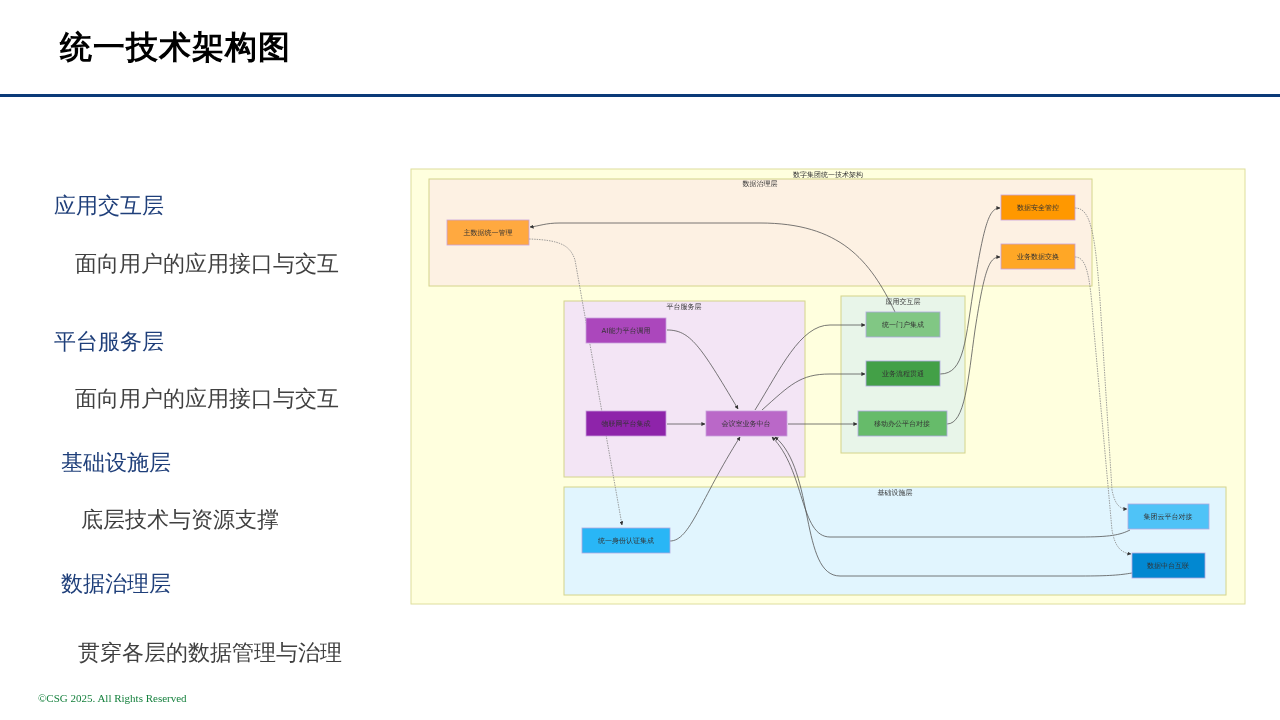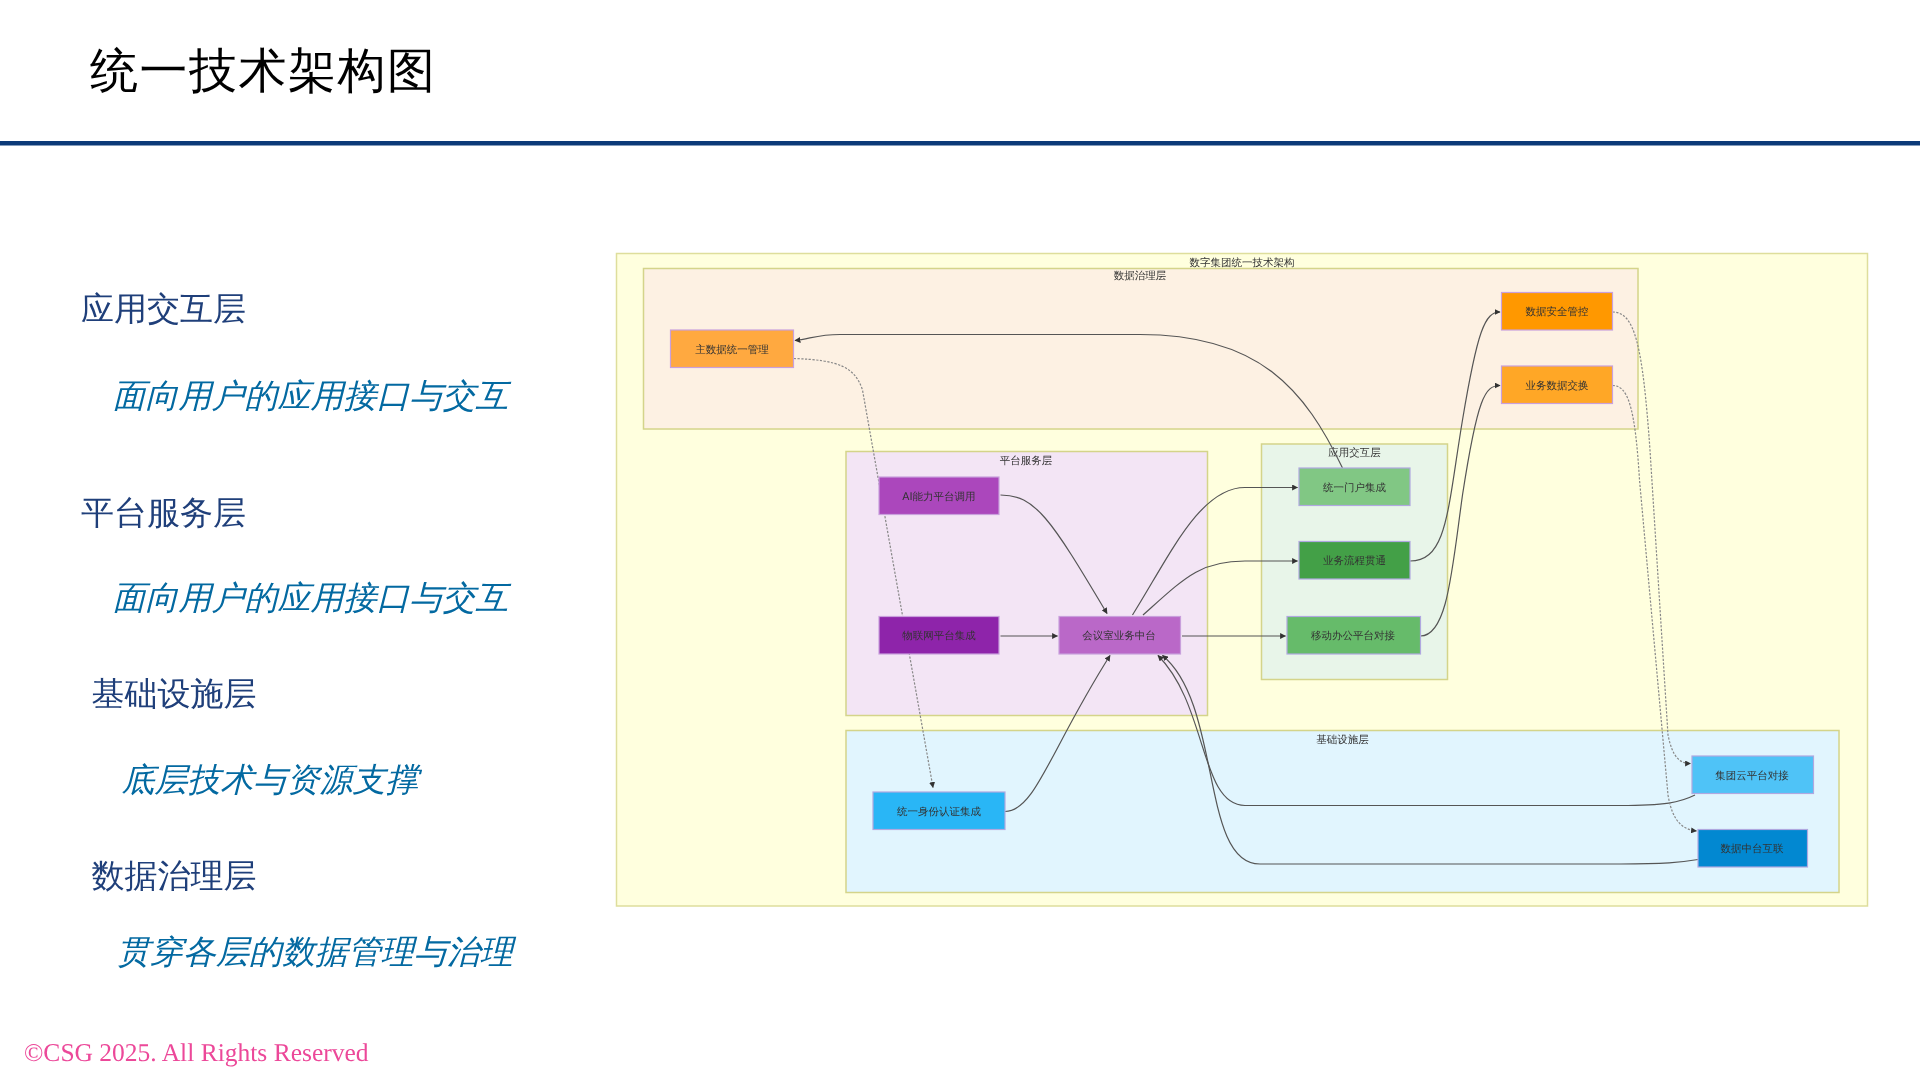--- a/index.html
+++ b/index.html
@@ -1,40 +1,40 @@
 <!DOCTYPE html>
 <html><head>
 <meta charset="utf-8">
 <style>
   html, body { margin:0; padding:0; }
   body { width:1280px; height:720px; position:relative; background:#ffffff; overflow:hidden;
          font-family:"DejaVu Sans", sans-serif; }
-  .title { position:absolute; left:60px; top:26px; font-size:32px; font-weight:normal; color:#000;
+  .title { position:absolute; left:60px; top:26px; font-size:32px; font-weight:bold; color:#000;
            font-family:"DejaVu Sans", sans-serif; letter-spacing:1px; }
   .title-rule { position:absolute; left:0; top:94px; width:1280px; height:3px; background:#0b3a78; }
   .layer-head { position:absolute; font-family:"DejaVu Serif", serif; font-size:22px; color:#1f3f7a; }
-  .layer-desc { position:absolute; font-family:"DejaVu Serif", serif; font-size:22px; color:#0369a1;font-style:italic; }
-  .footer { position:absolute; left:16px; top:692px; font-family:"Liberation Serif", serif; font-size:17px; color:#ec4899; }
+  .layer-desc { position:absolute; font-family:"DejaVu Serif", serif; font-size:22px; color:#404040; }
+  .footer { position:absolute; left:38px; top:692px; font-family:"Liberation Serif", serif; font-size:11px; color:#15803d; }
   .diagram { position:absolute; left:0; top:0; width:1280px; height:720px; }
   .diagram text { font-family:"DejaVu Sans", sans-serif; }
 </style>
 </head>
 <body>
 
 <div class="title">统一技术架构图</div>
 <div class="title-rule"></div>
 
 <div class="layer-head" style="left:54px;top:191px;">应用交互层</div>
 <div class="layer-desc" style="left:75px;top:249px;">面向用户的应用接口与交互</div>
 <div class="layer-head" style="left:54px;top:327px;">平台服务层</div>
 <div class="layer-desc" style="left:75px;top:384px;">面向用户的应用接口与交互</div>
 <div class="layer-head" style="left:61px;top:448px;">基础设施层</div>
 <div class="layer-desc" style="left:81px;top:505px;">底层技术与资源支撑</div>
 <div class="layer-head" style="left:61px;top:569px;">数据治理层</div>
-<div class="layer-desc" style="left:78px;top:620px;">贯穿各层的数据管理与治理</div>
+<div class="layer-desc" style="left:78px;top:638px;">贯穿各层的数据管理与治理</div>
 
 <div class="footer">©CSG 2025. All Rights Reserved</div>
 
 <svg class="diagram" viewBox="0 0 1280 720" width="1280" height="720">
   <defs>
     <marker id="arr" viewBox="0 0 10 10" refX="9" refY="5" markerWidth="5" markerHeight="5" orient="auto">
       <path d="M0,0 L10,5 L0,10 z" fill="#333"></path>
     </marker>
   </defs>
 

